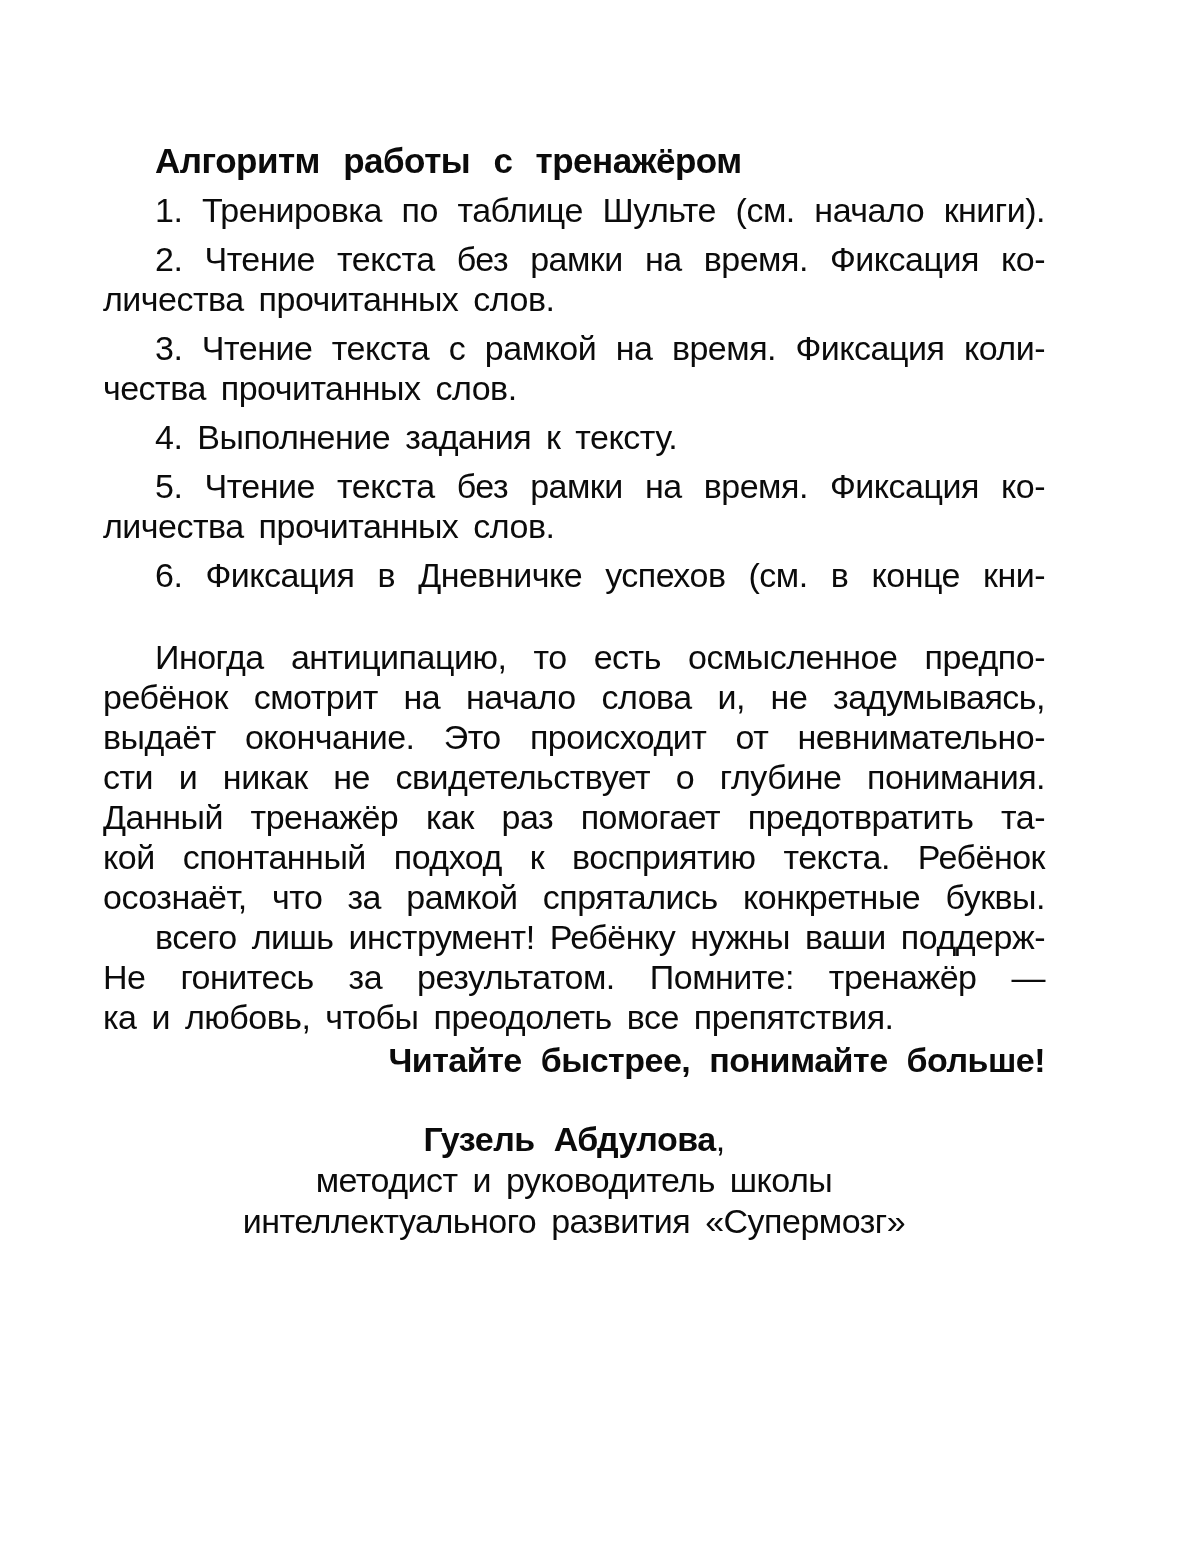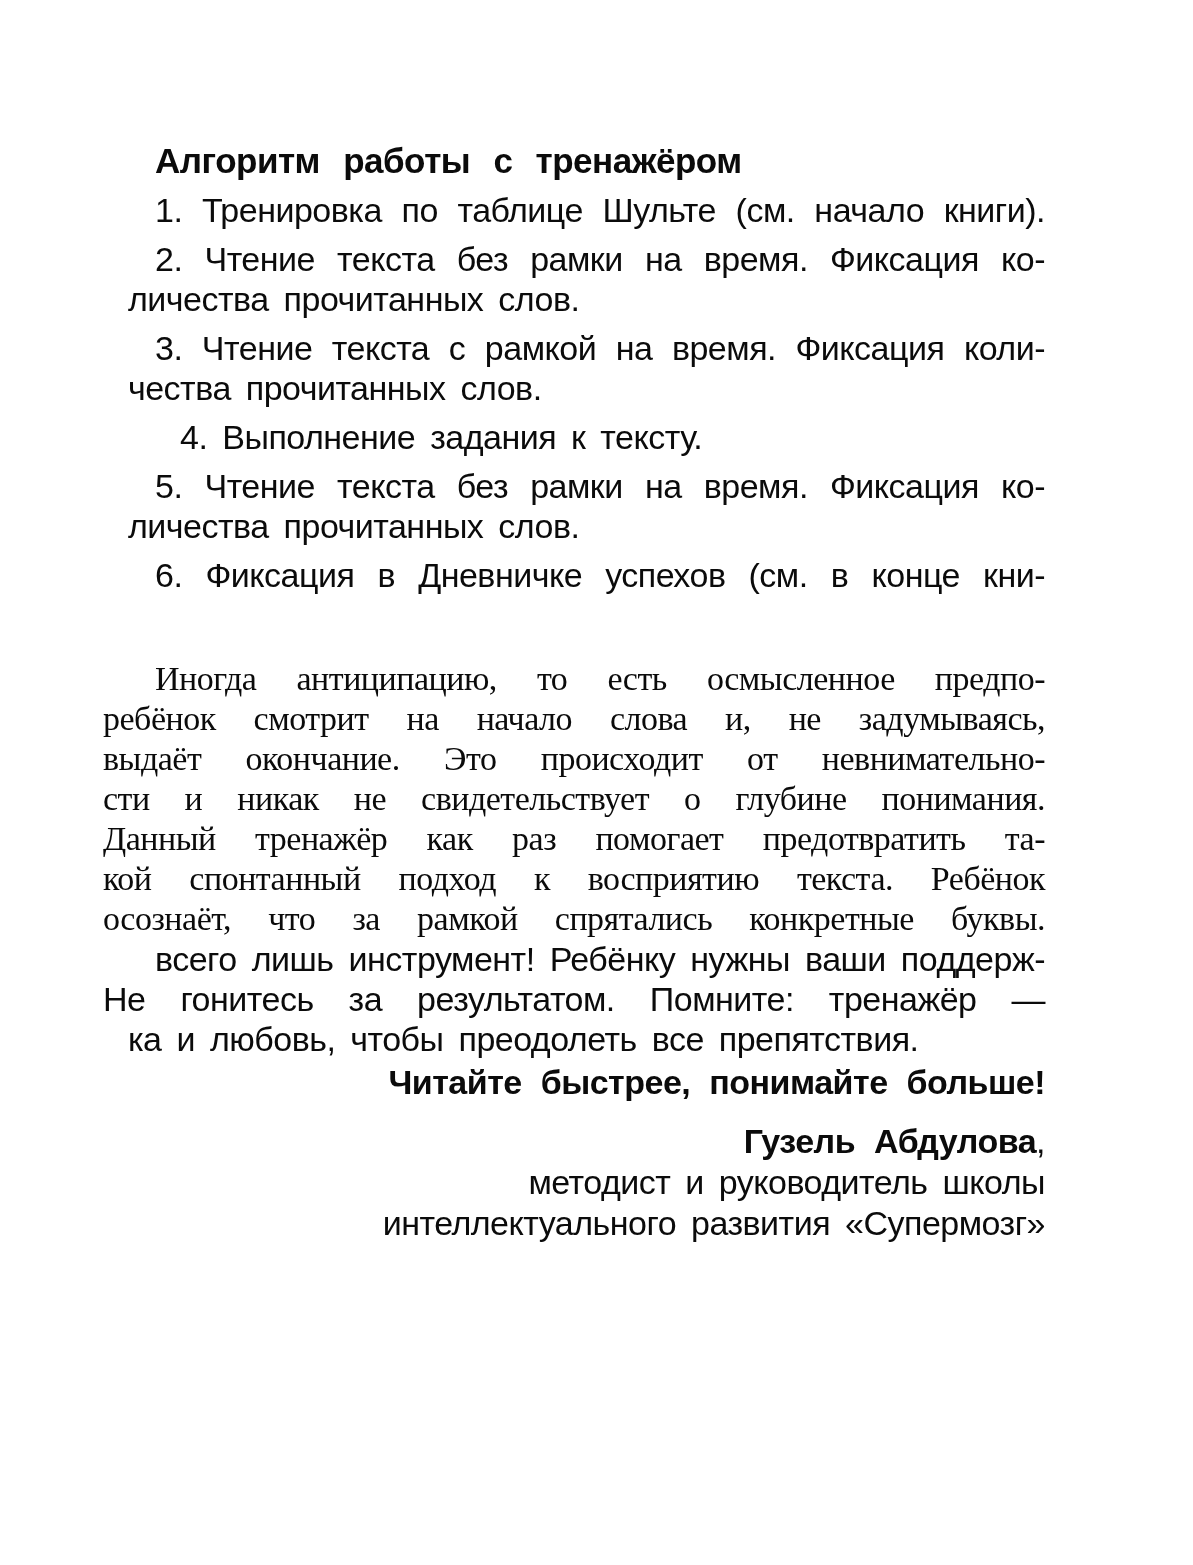--- a/index.html
+++ b/index.html
@@ -10,28 +10,28 @@
   .content{
     position:absolute;left:103px;top:140px;width:942px;
     font-size:34px;line-height:40px;letter-spacing:-0.5px;word-spacing:6px;
   }
   .heading{
     font-weight:bold;font-size:35px;line-height:42px;
     text-indent:52px;word-spacing:14px;margin-bottom:8px;
   }
   .para{margin-bottom:9px;}
   .para .jline{text-align:justify;text-align-last:justify;text-justify:inter-word;}
-  .para .jline.last{text-align-last:left;margin-left:25px;}
+  .para .jline.last{text-align-last:left;}
   .para .jline:first-child{text-indent:52px;}
-  .gap-top{margin-top:64px;font-family:Liberation Serif, serif;}
+  .gap-top{margin-top:42px;}
   .tight{margin-bottom:0;}
   .slogan{
     font-weight:bold;text-indent:52px;word-spacing:10px;line-height:42px;margin-top:2px;text-align:right;
   }
-  .signature{margin-top:18px;text-align:right;line-height:41px;}
+  .signature{margin-top:38px;text-align:center;line-height:41px;}
   .sig-name{font-weight:bold;word-spacing:10px;}
   .kid{position:absolute;left:99px;top:1292px;width:86px;height:114px;color:var(--accent,#4a5552);}
   .kid svg{width:100%;height:100%;display:block;}
   .dots{
     position:absolute;left:195px;top:1372px;width:850px;height:16px;
     display:flex;justify-content:space-between;align-items:center;
   }
   .dot{width:15px;height:15px;border-radius:50%;background:var(--accent,#4a5552);}
 </style>
 </head>

